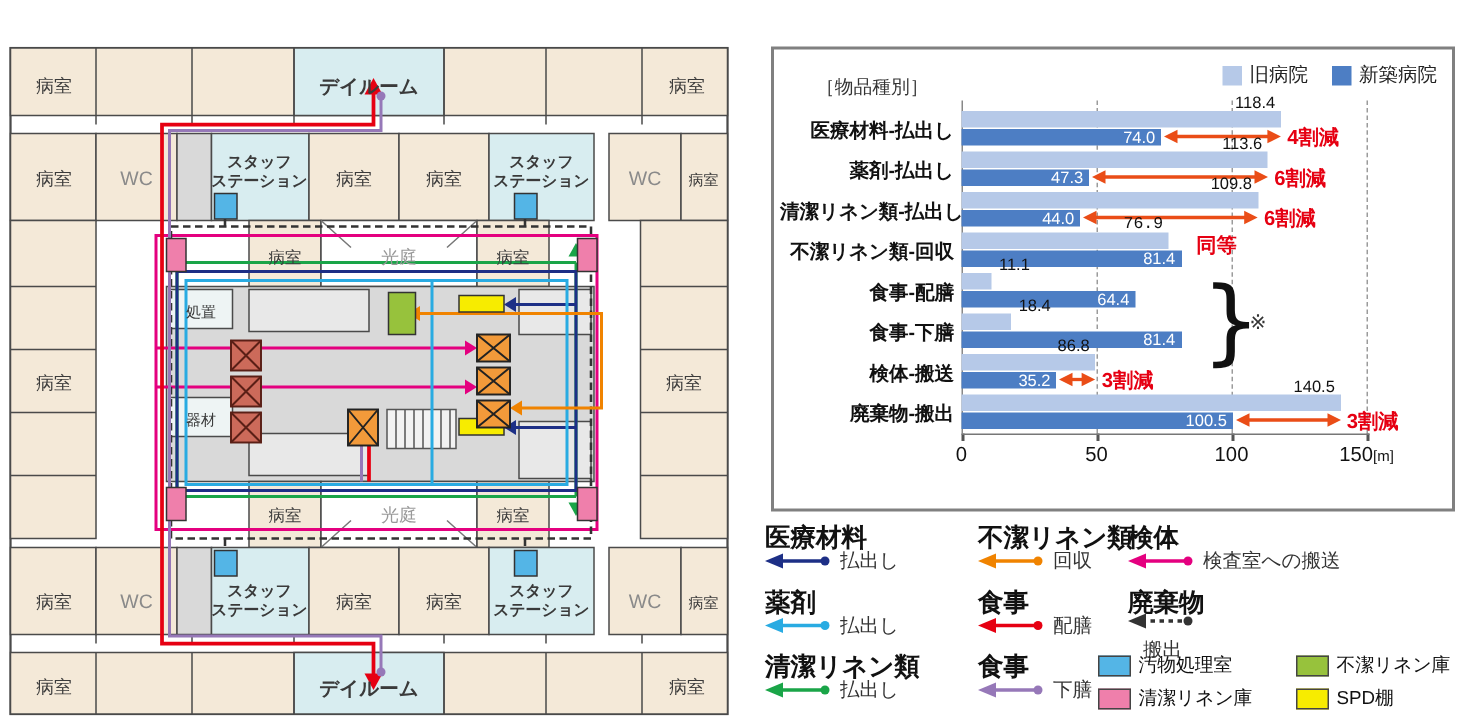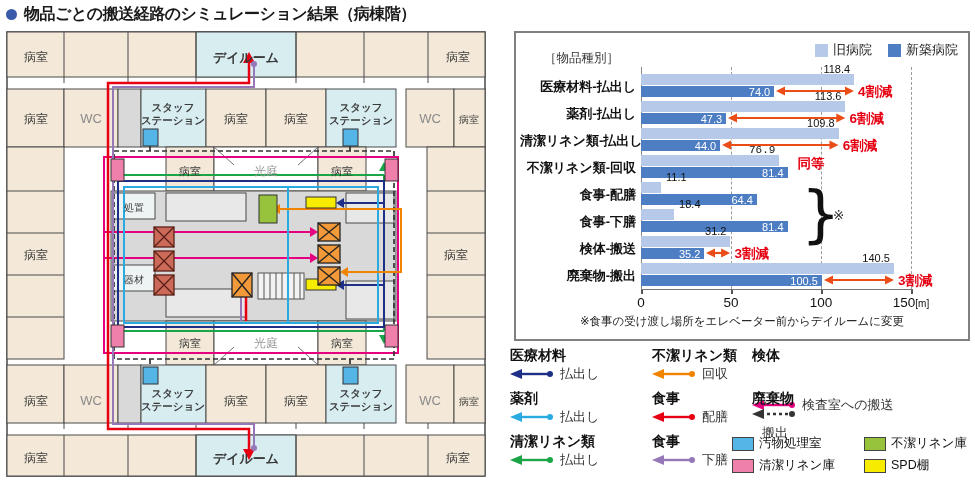--- a/index.html
+++ b/index.html
@@ -25,36 +25,32 @@
   .bar{position:absolute;height:11px;}
   .vOld{position:absolute;font-size:11px;color:#111;white-space:nowrap;}
   .vNew{position:absolute;font-size:11px;color:#fff;text-align:right;white-space:nowrap;}
   .ann{position:absolute;font-size:13.5px;font-weight:bold;white-space:nowrap;}
   .brace{position:absolute;font-size:62px;line-height:46px;font-weight:normal;color:#111;font-family:"DejaVu Sans",sans-serif;}
   .tick{position:absolute;width:1.5px;height:5px;background:#555;top:216px;}
   .ticklab{position:absolute;top:222px;width:44px;margin-left:-22px;text-align:center;font-size:13.5px;color:#111;}
   .unit{font-size:10px;}
   #footnote{position:absolute;left:0;top:281px;width:452px;text-align:center;font-size:11.5px;color:#222;}
   
-  .leg-name{position:absolute;font-size:14px;font-weight:bold;color:#111;white-space:nowrap;}
+  .leg-name{position:absolute;font-size:17px;font-weight:bold;color:#111;white-space:nowrap;}
   .leg-row{position:absolute;display:flex;align-items:center;gap:4px;font-size:13px;color:#333;white-space:nowrap;}
   .fac{position:absolute;display:flex;align-items:center;gap:5px;font-size:12.5px;color:#111;white-space:nowrap;}
   .fac .sw{width:20px;height:12px;border:1.5px solid #444;display:inline-block;}
   
   #fp{position:absolute;left:6px;top:31px;}
   text{font-family:"Liberation Sans","DejaVu Sans",sans-serif;}
 </style>
 </head>
 <body>
 
 <div class="panel" id="left-panel">
-  <div class="ttl">
-    <span class="dot"></span>
-    <span class="txt">物品ごとの搬送経路のシミュレーション結果（病棟階）</span>
-  </div>
 
   <svg id="fp" width="482" height="448" viewBox="0 0 482 448">
 
     <rect x="1" y="1" width="478" height="444" fill="#ffffff" stroke="#4a4a4a" stroke-width="1.5"></rect>
     <g stroke="#4a4a4a" stroke-width="1">
 
       <rect x="1" y="1" width="478" height="45" fill="#f4e9d8"></rect>
       <rect x="190" y="1" width="100" height="45" fill="#d8edf0"></rect>
       <path d="M58,1 V46 M122,1 V46 M190,1 V46 M290,1 V46 M358,1 V46 M422,1 V46" fill="none"></path>
       <path d="M58,46 V52 M122,46 V52 M190,46 V52 M290,46 V52 M358,46 V52 M422,46 V52" fill="none"></path>
@@ -292,40 +288,39 @@
         <div class="vOld" style="left: 24.98px; top: 98px;">11.1</div>
         <div class="vNew" style="left: 63.92px; width: 48px; top: 120.5px;">64.4</div>
         <div class="brace" style="left: 160px; top: 118px; height: 48px;">}</div>
         <div class="ann" style="left: 192px; top: 134px; color: rgb(51, 51, 51); font-weight: normal;">※</div>
         <div class="bar" style="left: 0px; top: 136px; width: 33.12px; background: rgb(182, 201, 232);"></div>
         <div class="bar" style="left: 0px; top: 148px; width: 146.52px; background: rgb(77, 126, 196);"></div>
         <div class="vOld" style="left: 38.12px; top: 125px;">18.4</div>
         <div class="vNew" style="left: 94.52px; width: 48px; top: 147.5px;">81.4</div>
         <div class="bar" style="left: 0px; top: 163px; width: 89.46px; background: rgb(182, 201, 232);"></div>
         <div class="bar" style="left: 0px; top: 175px; width: 63.36px; background: rgb(77, 126, 196);"></div>
-        <div class="vOld" style="left: 27.46px; width: 58px; top: 152px; text-align: right;">31.2</div>
+        <div class="vOld" style="left: 27.46px; width: 58px; top: 152px; text-align: right;">86.8</div>
         <div class="vNew" style="left: 11.36px; width: 48px; top: 174.5px;">35.2</div>
         <svg width="24.099999999999994" height="12" style="position: absolute; left: 65.36px; top: 174px; overflow: visible;">
           <line x1="6" y1="6" x2="18.099999999999994" y2="6" stroke="#ea4d17" stroke-width="2.2"></line>
           <polygon points="0,6 9,1.5 9,10.5" fill="#ea4d17"></polygon>
           <polygon points="24.099999999999994,6 15.099999999999994,1.5 15.099999999999994,10.5" fill="#ea4d17"></polygon>
         </svg>
         <div class="ann" style="left: 93.46px; top: 172px; color: rgb(230, 0, 18);">3割減</div>
         <div class="bar" style="left: 0px; top: 190px; width: 252.9px; background: rgb(182, 201, 232);"></div>
         <div class="bar" style="left: 0px; top: 202px; width: 180.9px; background: rgb(77, 126, 196);"></div>
         <div class="vOld" style="left: 190.9px; width: 58px; top: 179px; text-align: right;">140.5</div>
         <div class="vNew" style="left: 128.9px; width: 48px; top: 201.5px;">100.5</div>
         <svg width="70" height="12" style="position: absolute; left: 182.9px; top: 201px; overflow: visible;">
           <line x1="6" y1="6" x2="64" y2="6" stroke="#ea4d17" stroke-width="2.2"></line>
           <polygon points="0,6 9,1.5 9,10.5" fill="#ea4d17"></polygon>
           <polygon points="70,6 61,1.5 61,10.5" fill="#ea4d17"></polygon>
         </svg>
         <div class="ann" style="left: 256.9px; top: 199px; color: rgb(230, 0, 18);">3割減</div>
       </div>
-    <div id="footnote">※食事の受け渡し場所をエレベーター前からデイルームに変更</div>
   </div>
 
   <div id="route-legend">
       <div class="leg-name" style="left: 10px; top: 347px;">医療材料</div>
       <div class="leg-row" style="left: 10px; top: 365px;">
         <svg width="46" height="12">
           <line x1="9" y1="6" x2="38" y2="6" stroke="#1d2f86" stroke-width="2.4"></line>
           <polygon points="0,6 12,1 12,11" fill="#1d2f86"></polygon>
           <circle cx="40" cy="6" r="3" fill="#1d2f86"></circle>
         </svg>
@@ -370,21 +365,21 @@
       <div class="leg-name" style="left: 152px; top: 433px;">食事</div>
       <div class="leg-row" style="left: 152px; top: 451px;">
         <svg width="46" height="12">
           <line x1="9" y1="6" x2="38" y2="6" stroke="#9678b8" stroke-width="2.4"></line>
           <polygon points="0,6 12,1 12,11" fill="#9678b8"></polygon>
           <circle cx="40" cy="6" r="3" fill="#9678b8"></circle>
         </svg>
         <div class="">下膳</div>
       </div>
       <div class="leg-name" style="left: 252px; top: 347px;">検体</div>
-      <div class="leg-row" style="left: 252px; top: 365px; margin-top: 31px;">
+      <div class="leg-row" style="left: 252px; top: 365px;">
         <svg width="46" height="12">
           <line x1="9" y1="6" x2="38" y2="6" stroke="#e4007f" stroke-width="2.4"></line>
           <polygon points="0,6 12,1 12,11" fill="#e4007f"></polygon>
           <circle cx="40" cy="6" r="3" fill="#e4007f"></circle>
         </svg>
         <div class="">検査室への搬送</div>
       </div>
       <div class="leg-name" style="left: 252px; top: 390px;">廃棄物</div>
       <div class="leg-row" style="left: 252px; top: 408px; flex-direction: column;">
         <svg width="46" height="12">

